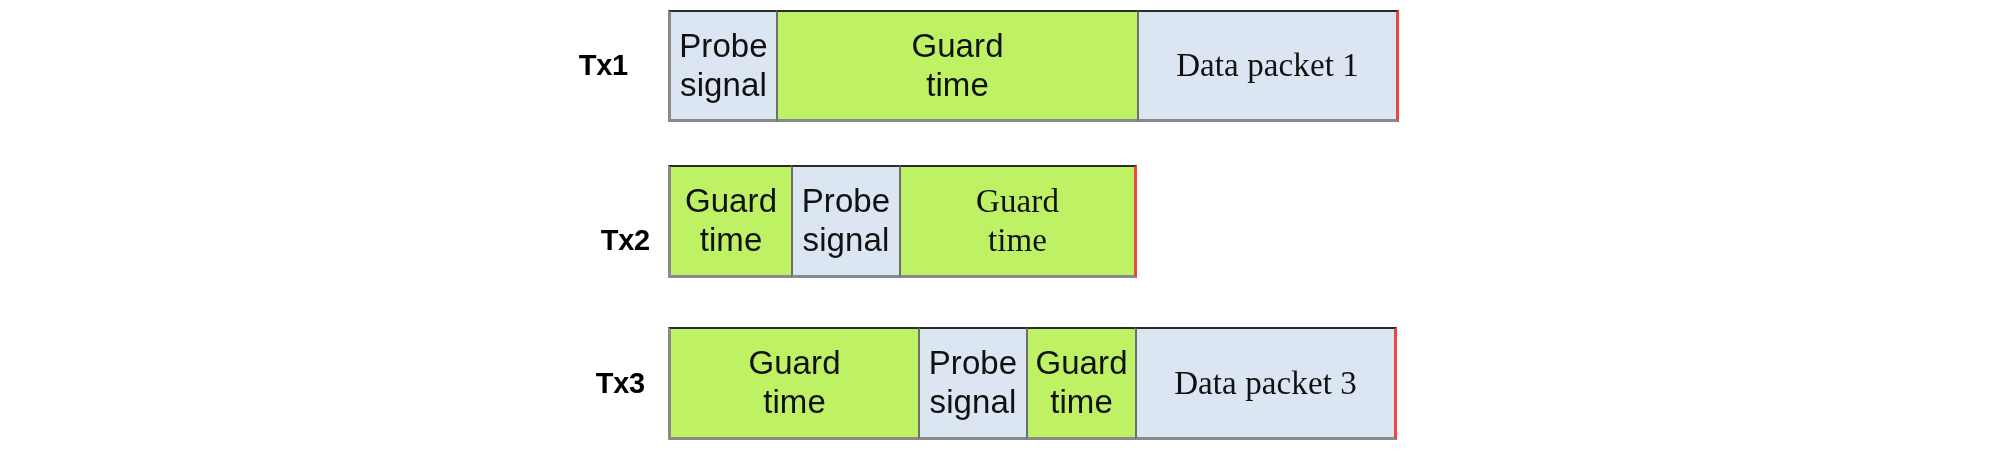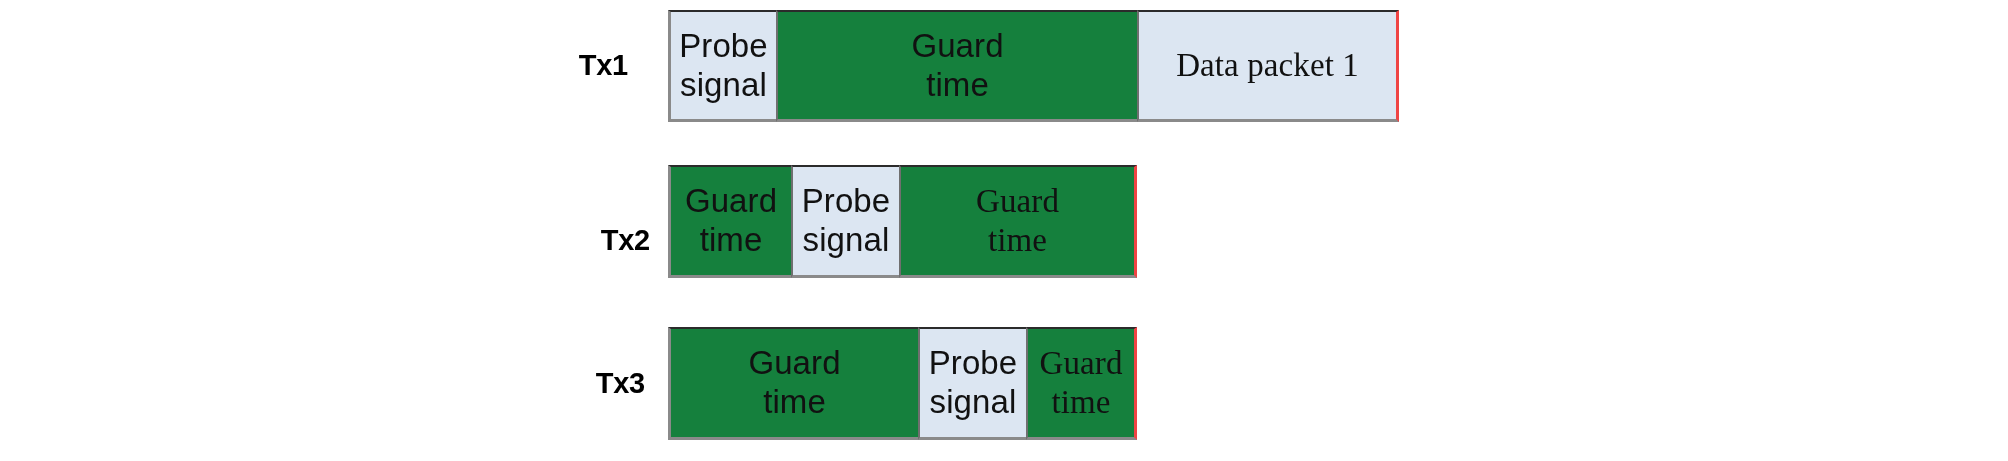--- a/index.html
+++ b/index.html
@@ -57,21 +57,21 @@
   }
   .slot:last-child {
     border-right: 3px solid #ef4444;
     margin-right: 0;
     font-family: Liberation Serif, serif;
   }
   .slot.fill-blue {
     background: #dce6f2;
   }
   .slot.fill-white {
-    background: #15803d;
+    background: #bef264;
   }
   .slot-text {
     display: block;
     white-space: pre-line;
     padding: 0 4px;
   }
 </style>
 </head>
 <body>
 
@@ -112,14 +112,17 @@
 time</span>
       </div>
       <div class="slot fill-blue" style="width: 110px;">
         <span class="slot-text">Probe
 signal</span>
       </div>
       <div class="slot fill-white" style="width: 111px;">
         <span class="slot-text">Guard
 time</span>
       </div>
+      <div class="slot fill-blue" style="width: 262px;">
+        <span class="slot-text">Data packet 3</span>
+      </div>
     </div>
   </div>
 
 </body></html>

